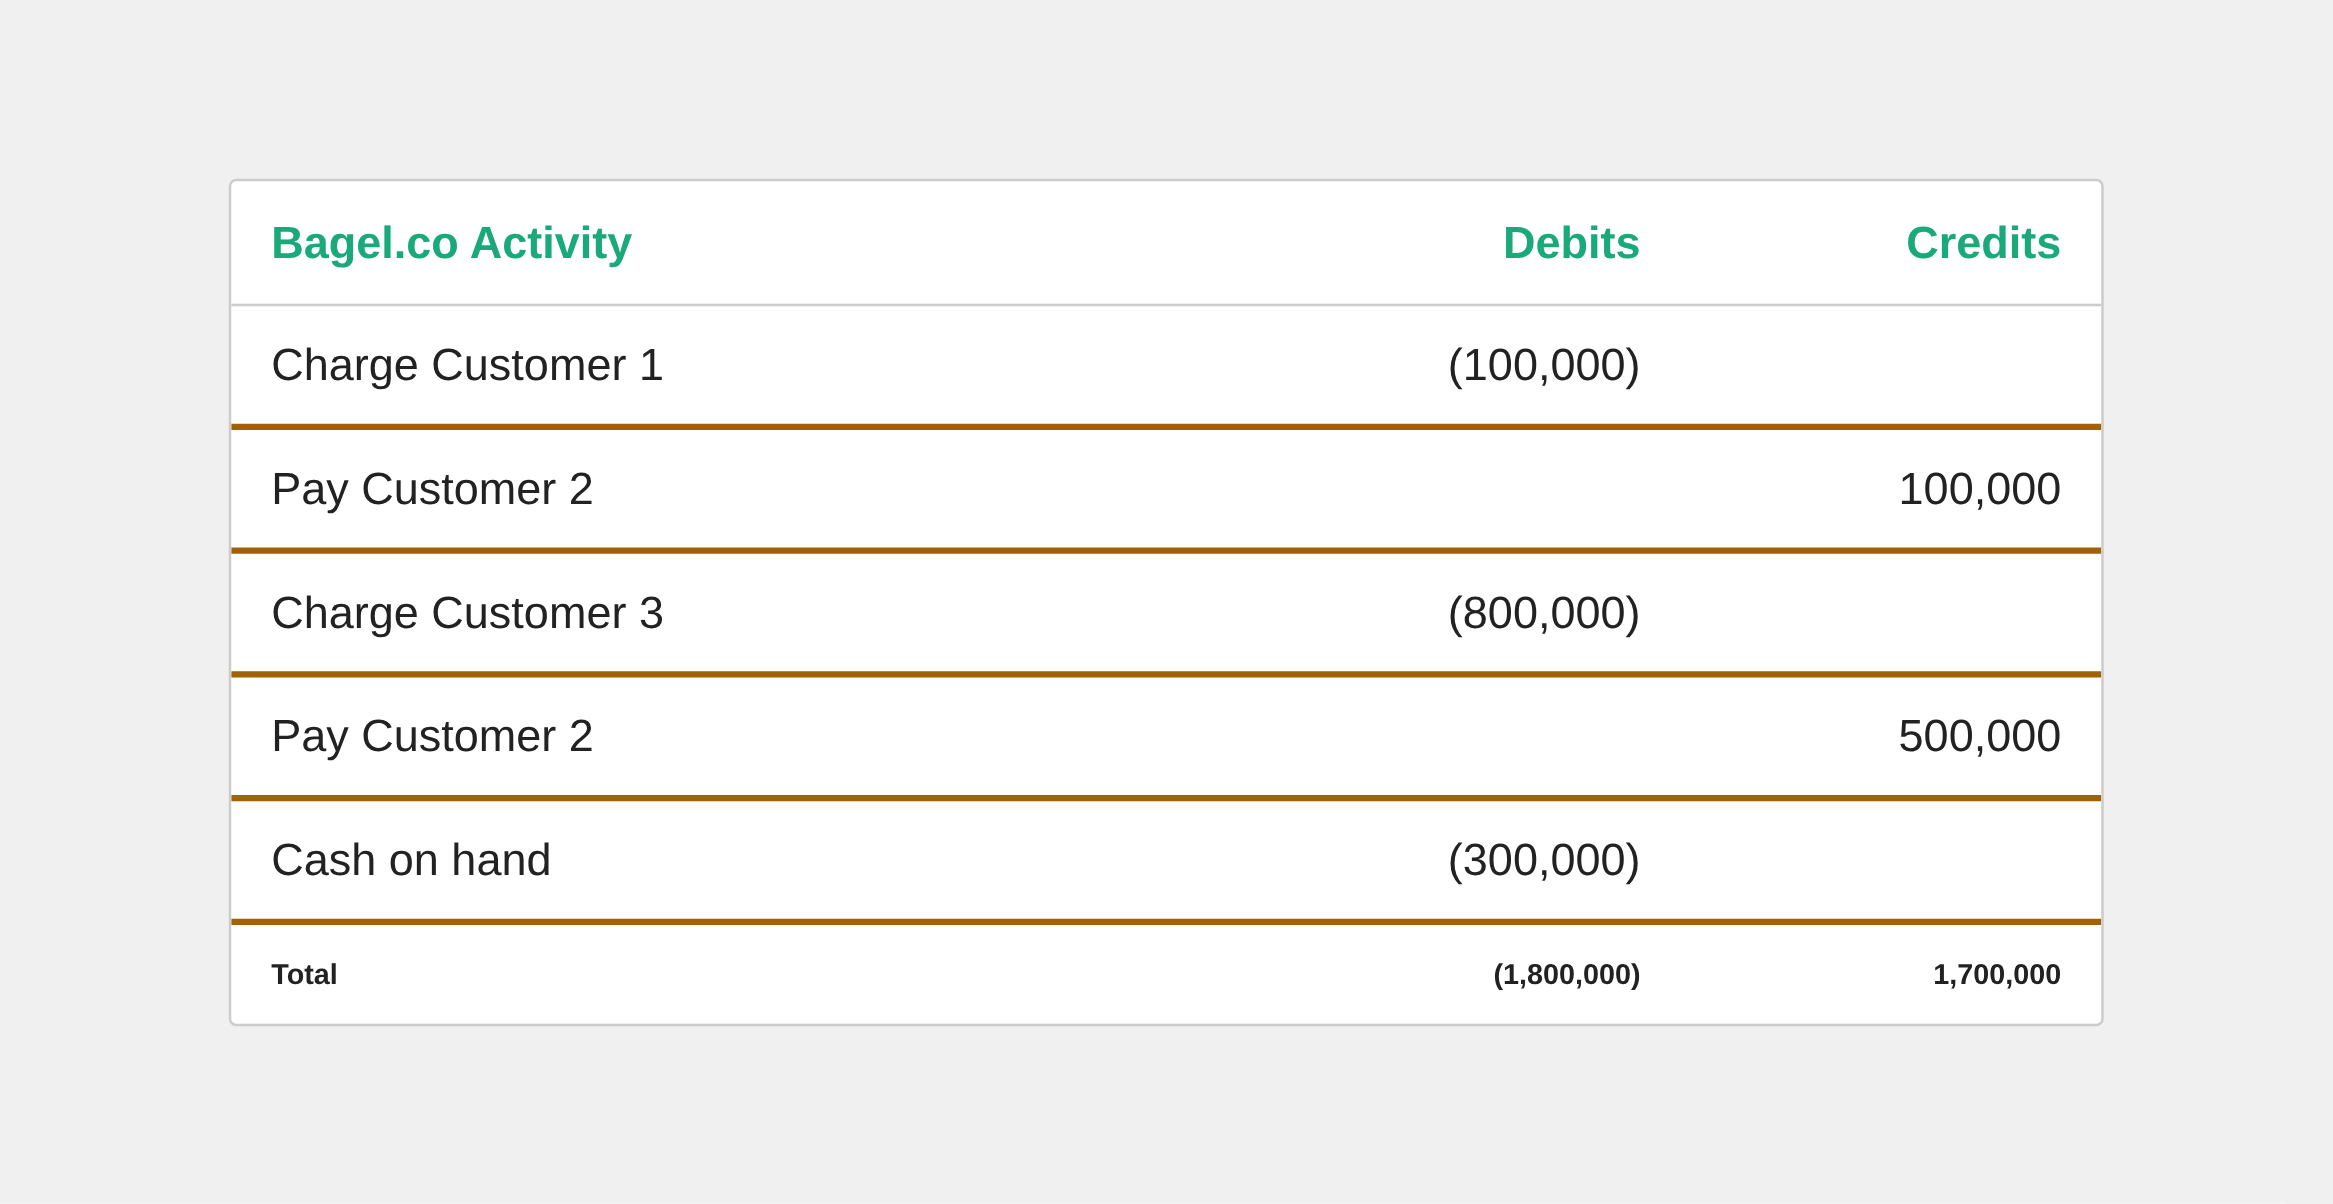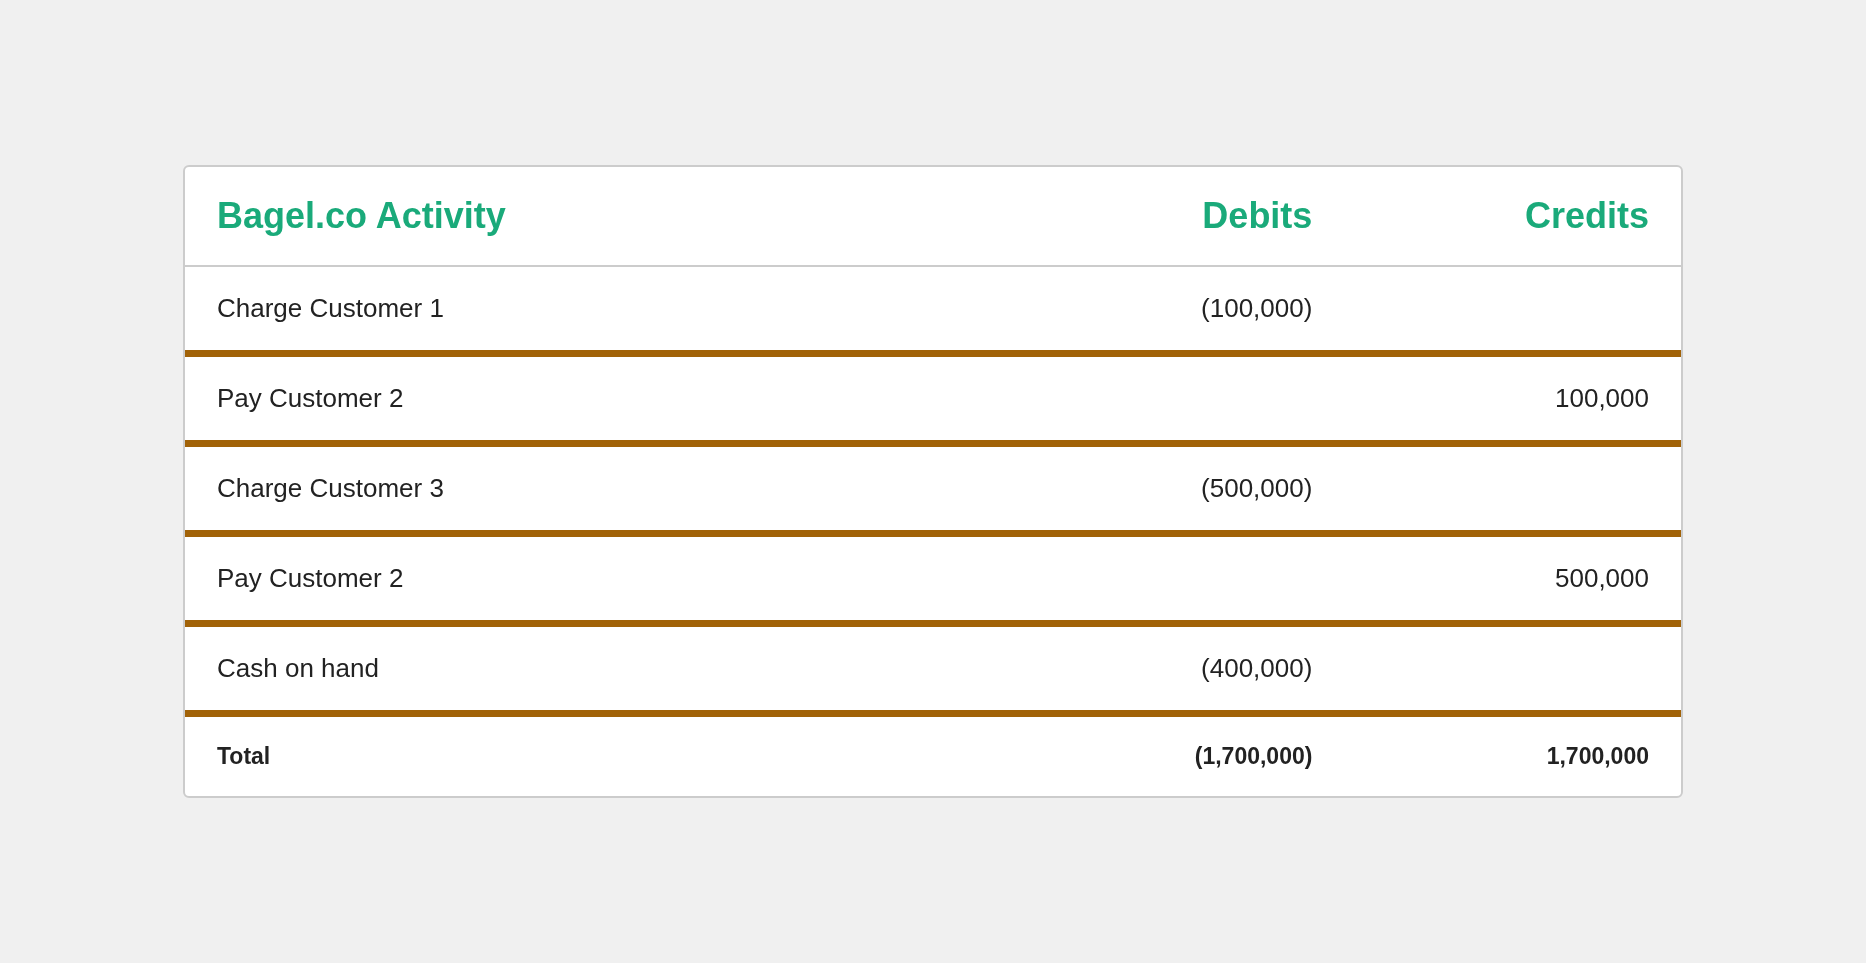--- a/index.html
+++ b/index.html
@@ -39,23 +39,23 @@
       border-bottom: 2px solid #cccccc;
     }
 
     .table thead tr th.col-debits,
     .table thead tr th.col-credits {
       text-align: right;
     }
 
     .table tbody tr td {
       padding: 26px 32px;
-      font-size: 26px;
+      font-size: 36px;
       color: #222222;
-      border-bottom: 7px solid #a16207;
+      border-bottom: 5px solid #a16207;
       vertical-align: middle;
     }
 
     .table tbody tr td.col-debits,
     .table tbody tr td.col-credits {
       text-align: right;
     }
 
     .table tbody tr.total-row td {
       font-weight: 700;
@@ -95,33 +95,33 @@
           <td class="col-debits">(100,000)</td>
           <td class="col-credits"></td>
         </tr>
         <tr>
           <td class="col-activity">Pay Customer 2</td>
           <td class="col-debits"></td>
           <td class="col-credits">100,000</td>
         </tr>
         <tr>
           <td class="col-activity">Charge Customer 3</td>
-          <td class="col-debits">(500,000)</td>
+          <td class="col-debits">(800,000)</td>
           <td class="col-credits"></td>
         </tr>
         <tr>
           <td class="col-activity">Pay Customer 2</td>
           <td class="col-debits"></td>
           <td class="col-credits">500,000</td>
         </tr>
         <tr>
           <td class="col-activity">Cash on hand</td>
-          <td class="col-debits">(400,000)</td>
+          <td class="col-debits">(300,000)</td>
           <td class="col-credits"></td>
         </tr>
         <tr class="total-row">
           <td class="col-activity">Total</td>
-          <td class="col-debits">(1,700,000)</td>
+          <td class="col-debits">(1,800,000)</td>
           <td class="col-credits">1,700,000</td>
         </tr>
       </tbody>
   </table>
 </div>
 
 </body></html>

